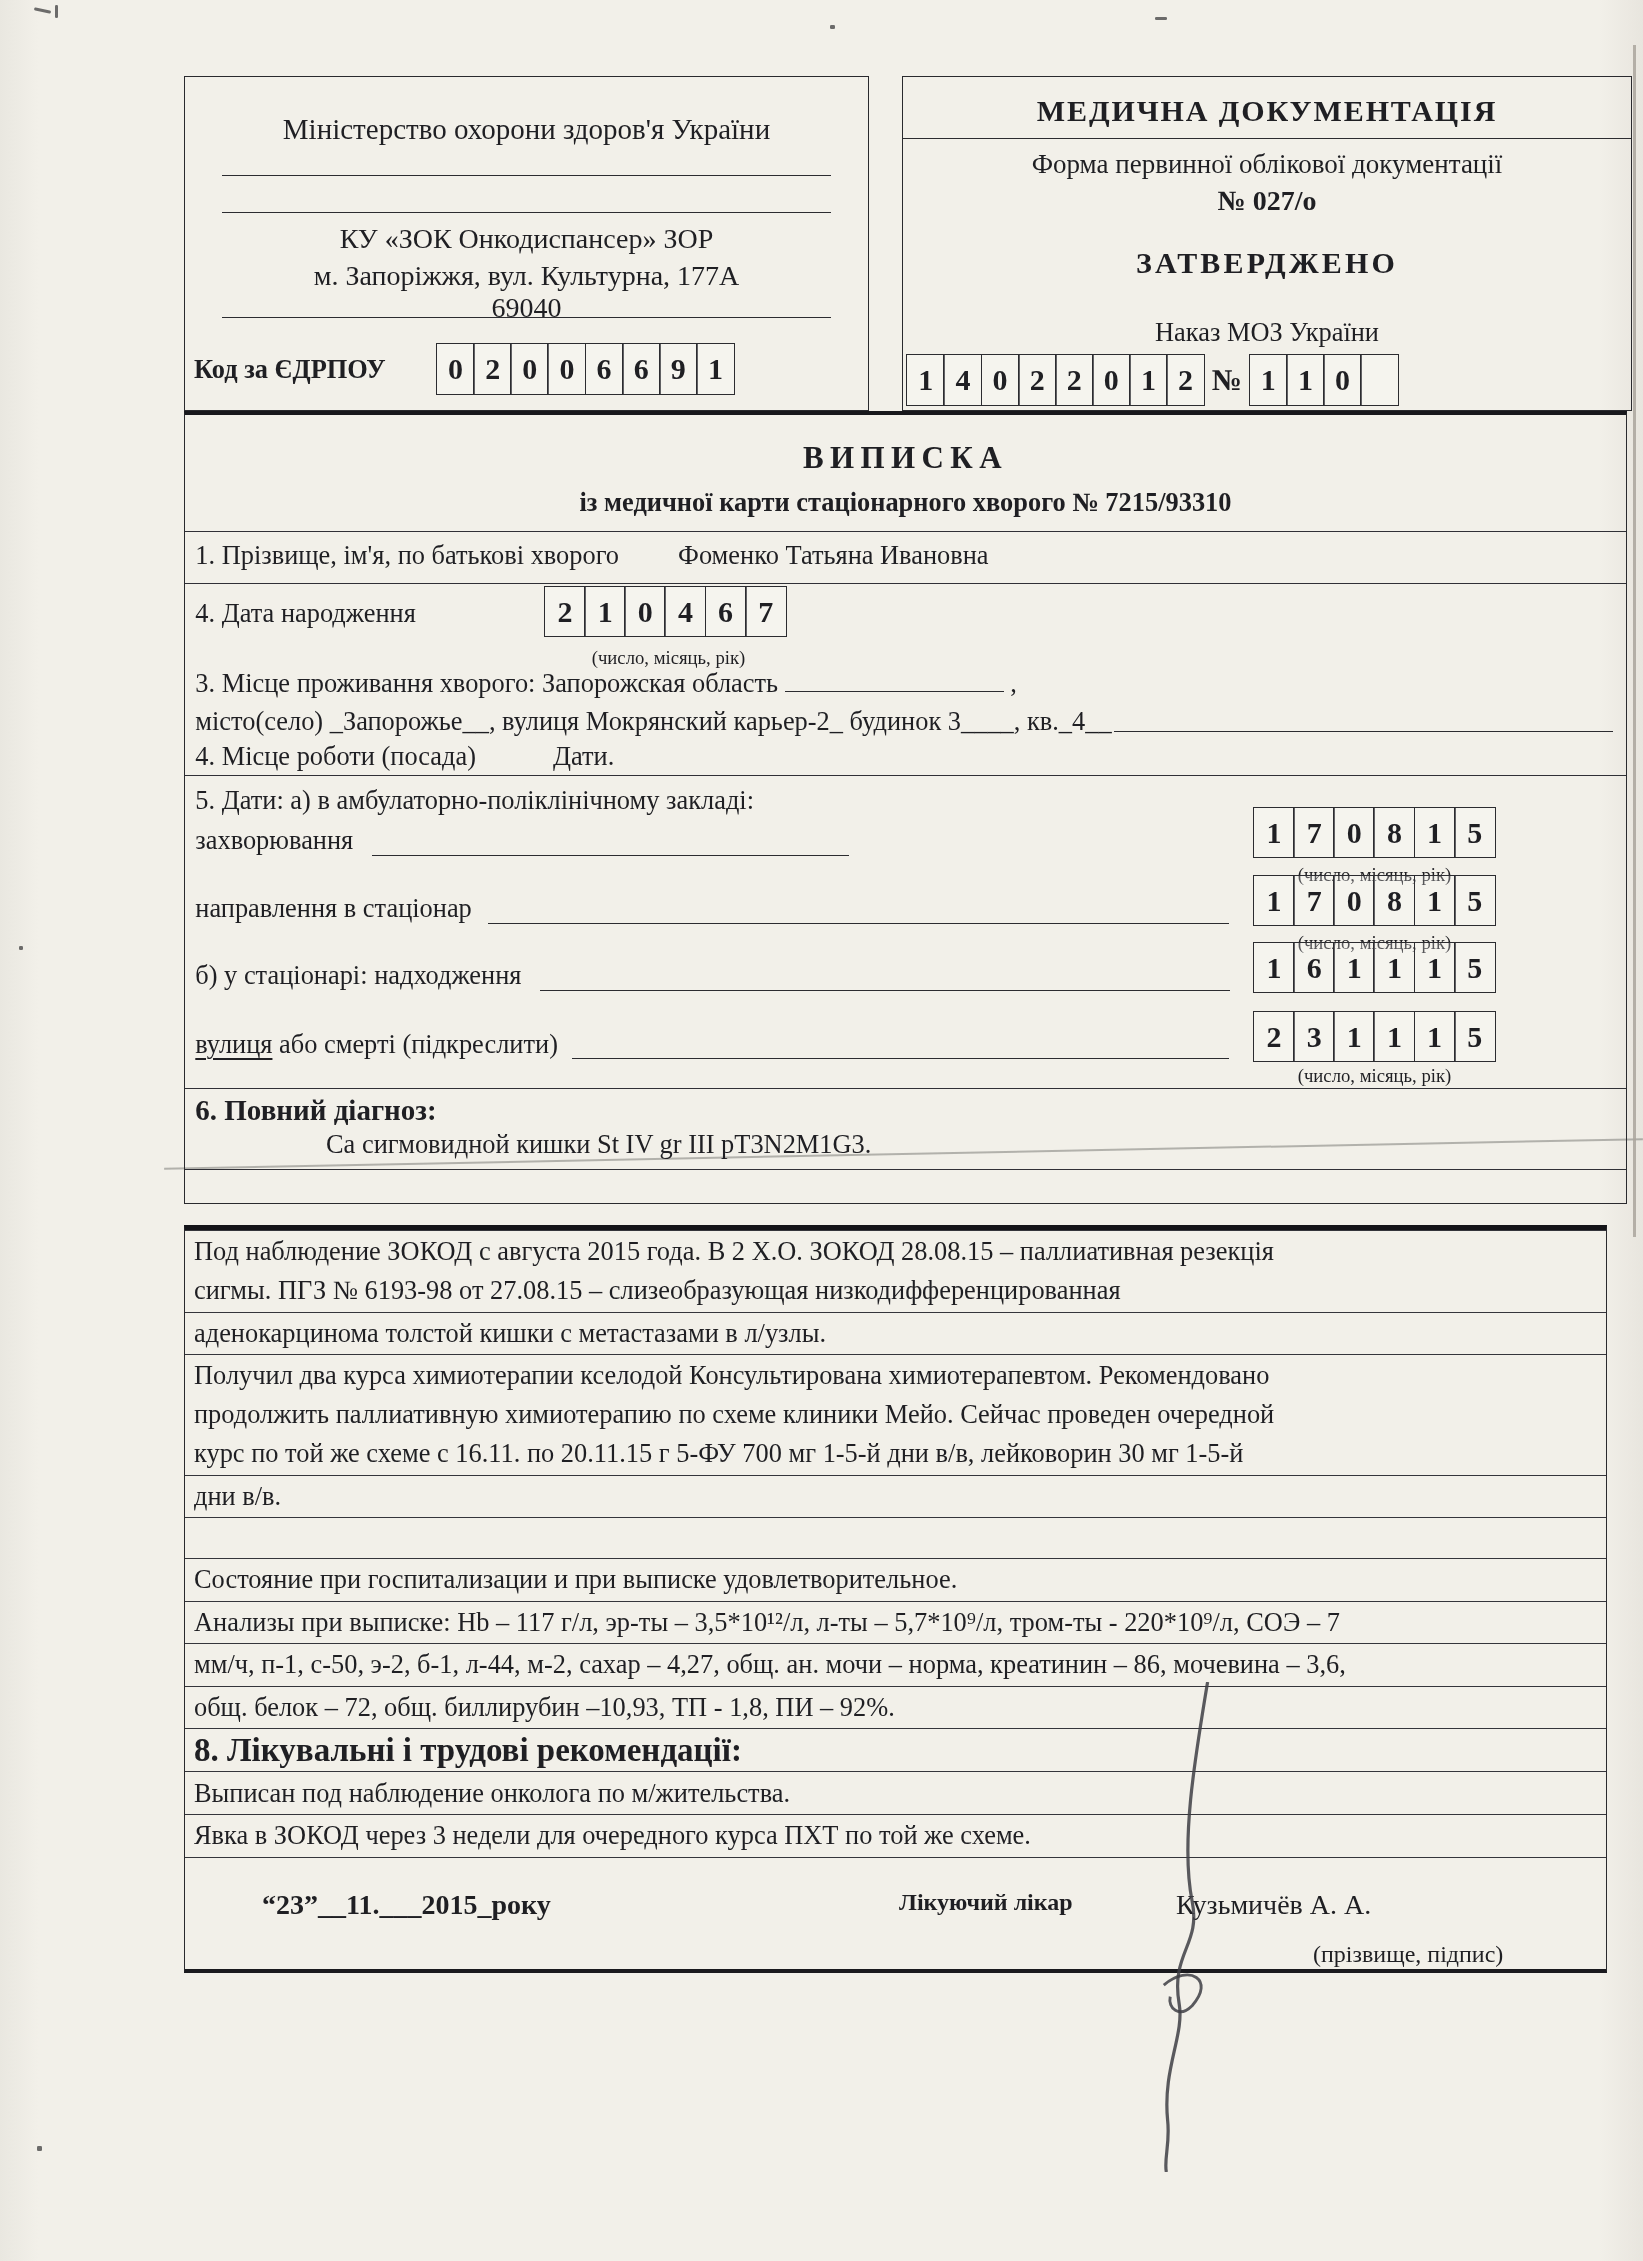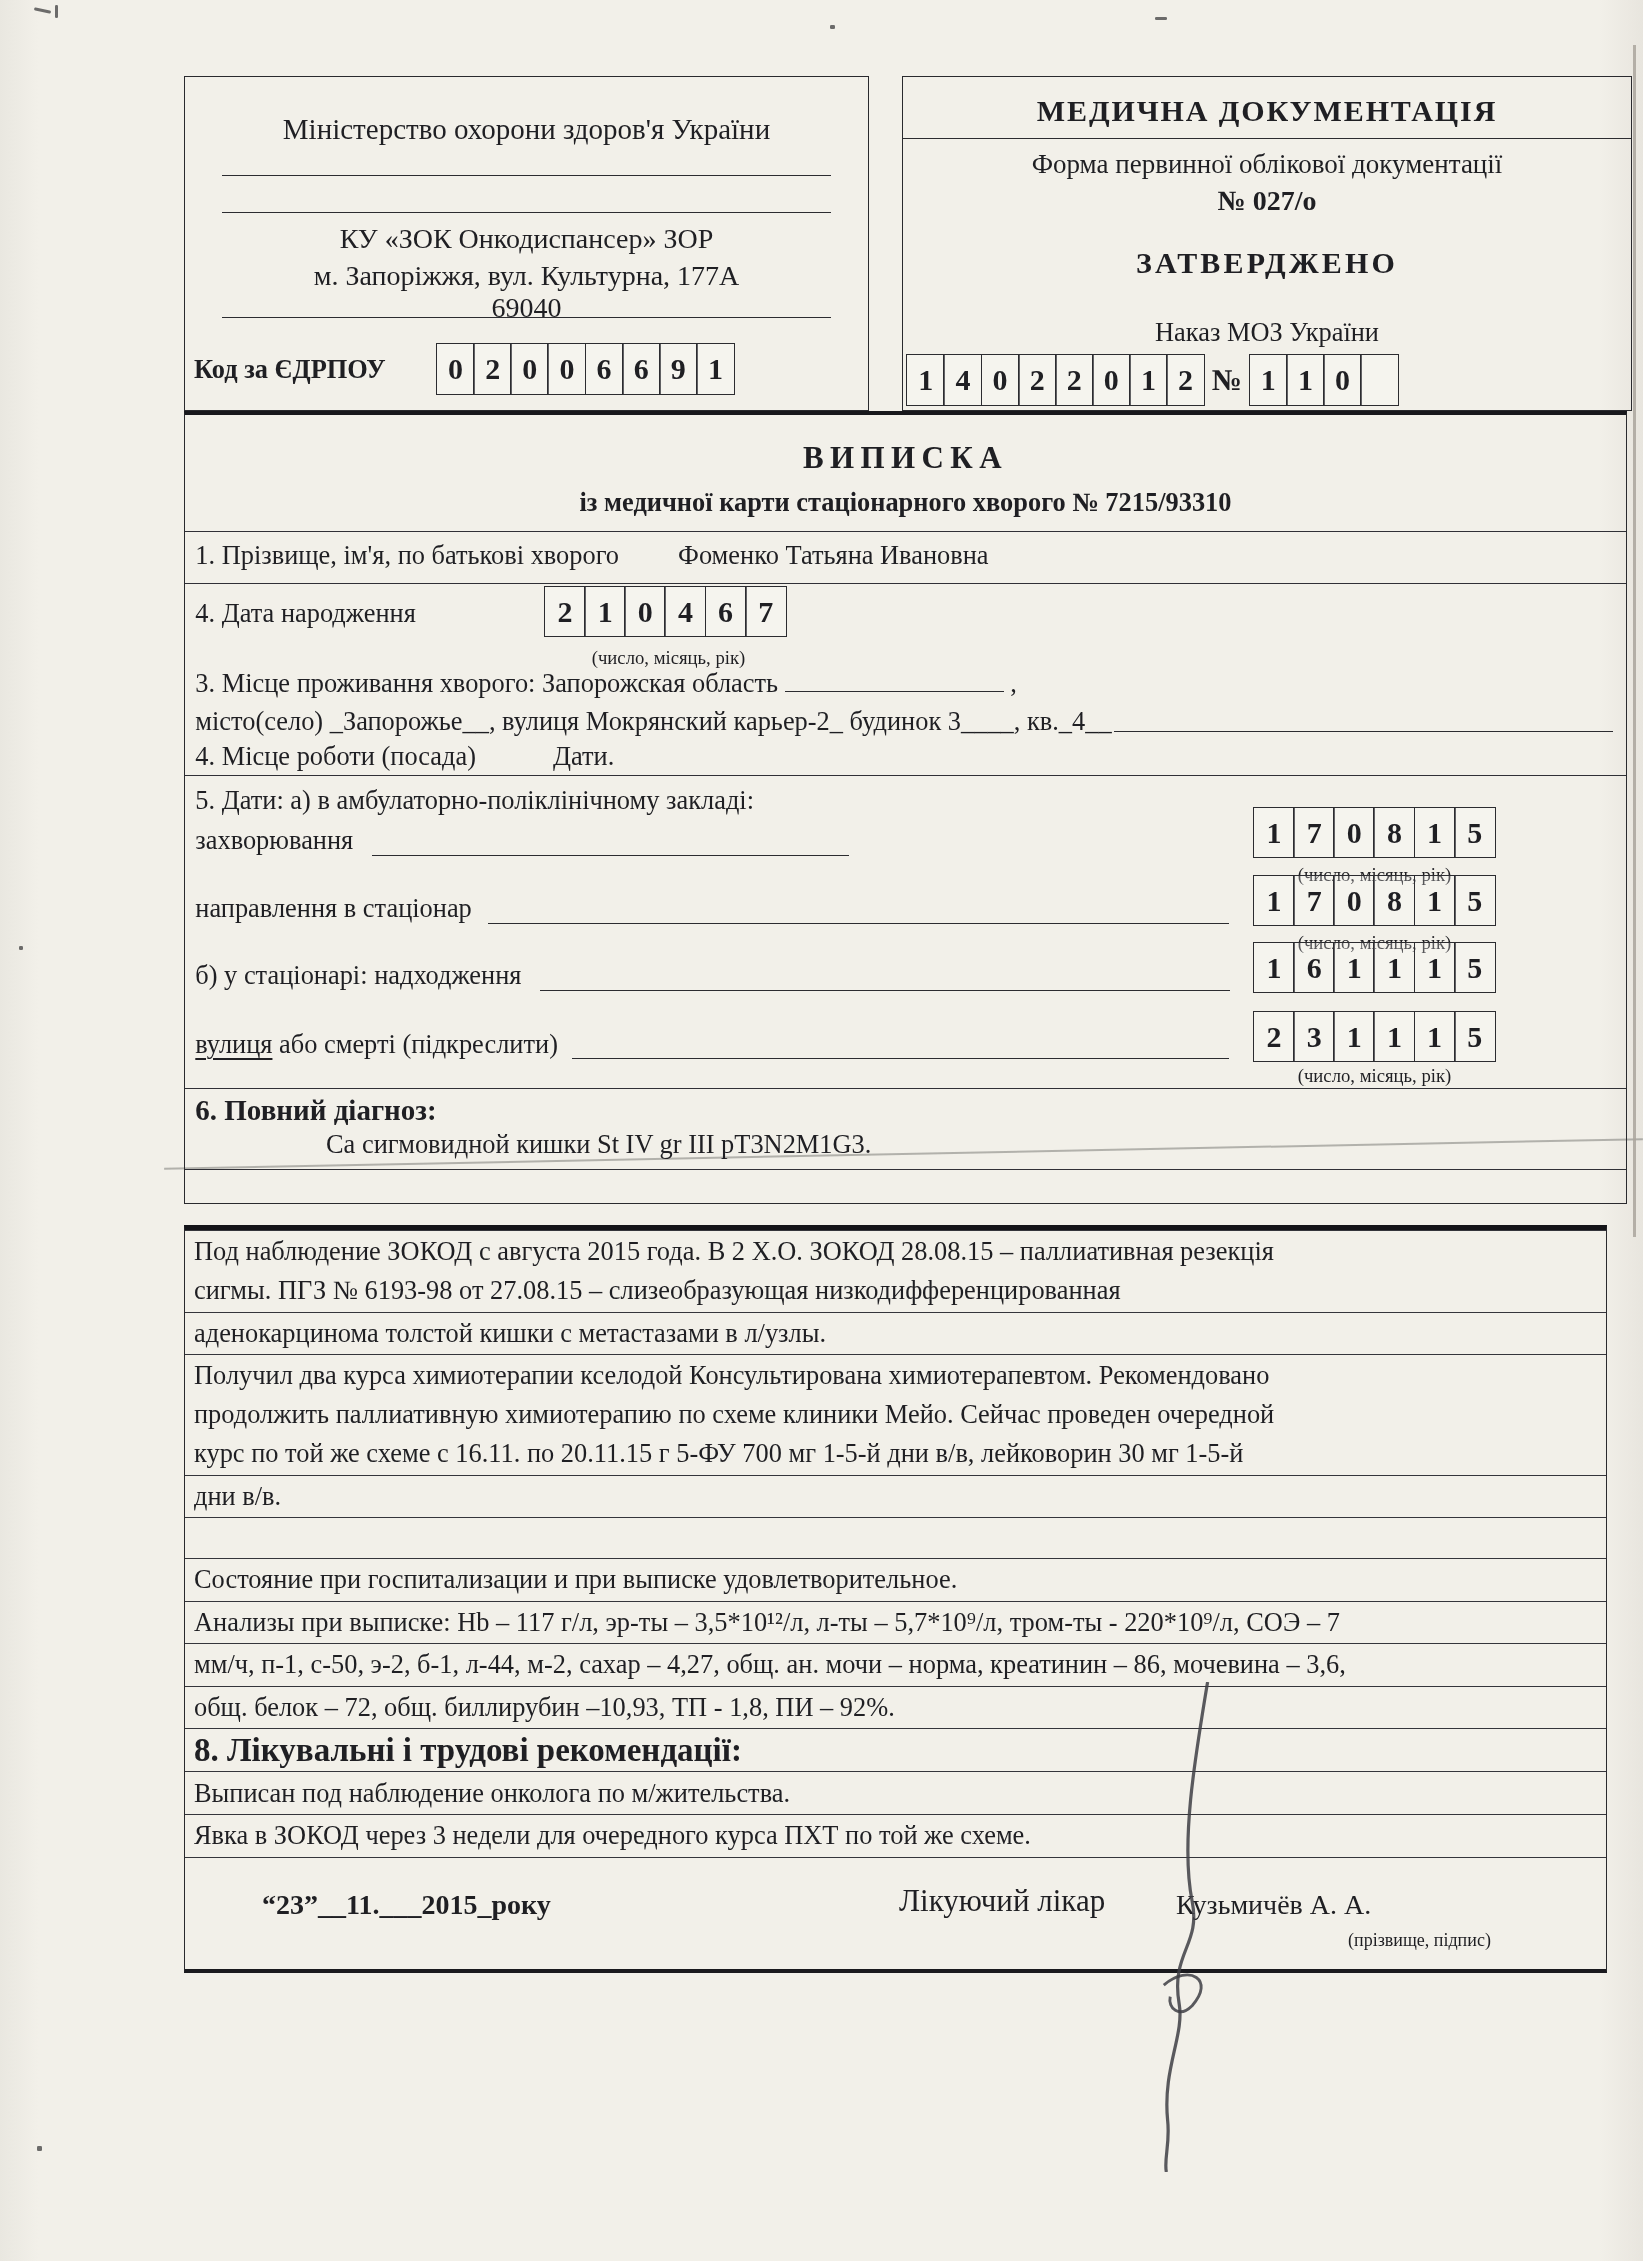--- a/index.html
+++ b/index.html
@@ -54,23 +54,23 @@
   .uword { text-decoration:underline; text-decoration-thickness:1.9px; text-underline-offset:5.2px; }
   #mb .diag { position:absolute; top:714px; left:141px; font-size:26.4px; }
   #mb .item6 { position:absolute; top:679px; left:10.3px; font-size:29px; font-weight:bold;text-align:right; }
   
   #s7 { left:184px; top:1225px; width:1421px; border-top:5.8px solid #141418; border-bottom:4.5px solid #1a1a1e; }
   #s7 .s7-header { font-weight:bold; font-size:29px; line-height:41px; padding:19.3px 39px 30px 9px; white-space:pre-line; }
   .s7-row { font-size:26.4px; line-height:39px; padding:1.3px 17px 1.3px 9px; border-top:1.9px solid #35353b; min-height:37px; white-space:pre-line; }
   .s8-header { border-top:1.9px solid #35353b; font-weight:bold; font-size:33px; line-height:40px; padding:1px 9px; }
   #s7 .footer { border-top:1.9px solid #35353b; position:relative; height:111px; }
   .footer .fdate { position:absolute; left:77px; top:31px; font-weight:bold; font-size:28px; }
-  .footer .fdoc  { position:absolute; left:714px; top:25px; font-weight:normal; font-size:31px; }
+  .footer .fdoc  { position:absolute; left:714px; top:31px; font-weight:bold; font-size:24px; }
   .footer .fname { position:absolute; left:991px; top:31px; font-size:28px; }
-  .footer .fcap  { position:absolute; left:1128px; top:72px; width:213px; text-align:center; font-size:18px; }
+  .footer .fcap  { position:absolute; left:1128px; top:83px; width:213px; font-size:24px; }
   
   .artifact { position:absolute; background:#8f8f8b; }
   #diagline { left:164px; top:1153px; width:1479px; height:1.9px; transform:rotate(-1.15deg); opacity:.65; }
   #edgeband { left:1633px; top:45px; width:2.6px; height:1192px; background:#aaa59c; opacity:.85; }
   .speck { position:absolute; background:#4a4a4a; border-radius:1.3px; opacity:.8; }
   #sig { position:absolute; left:1125px; top:1682px; pointer-events:none; }
 </style>
 </head>
 <body>
 

